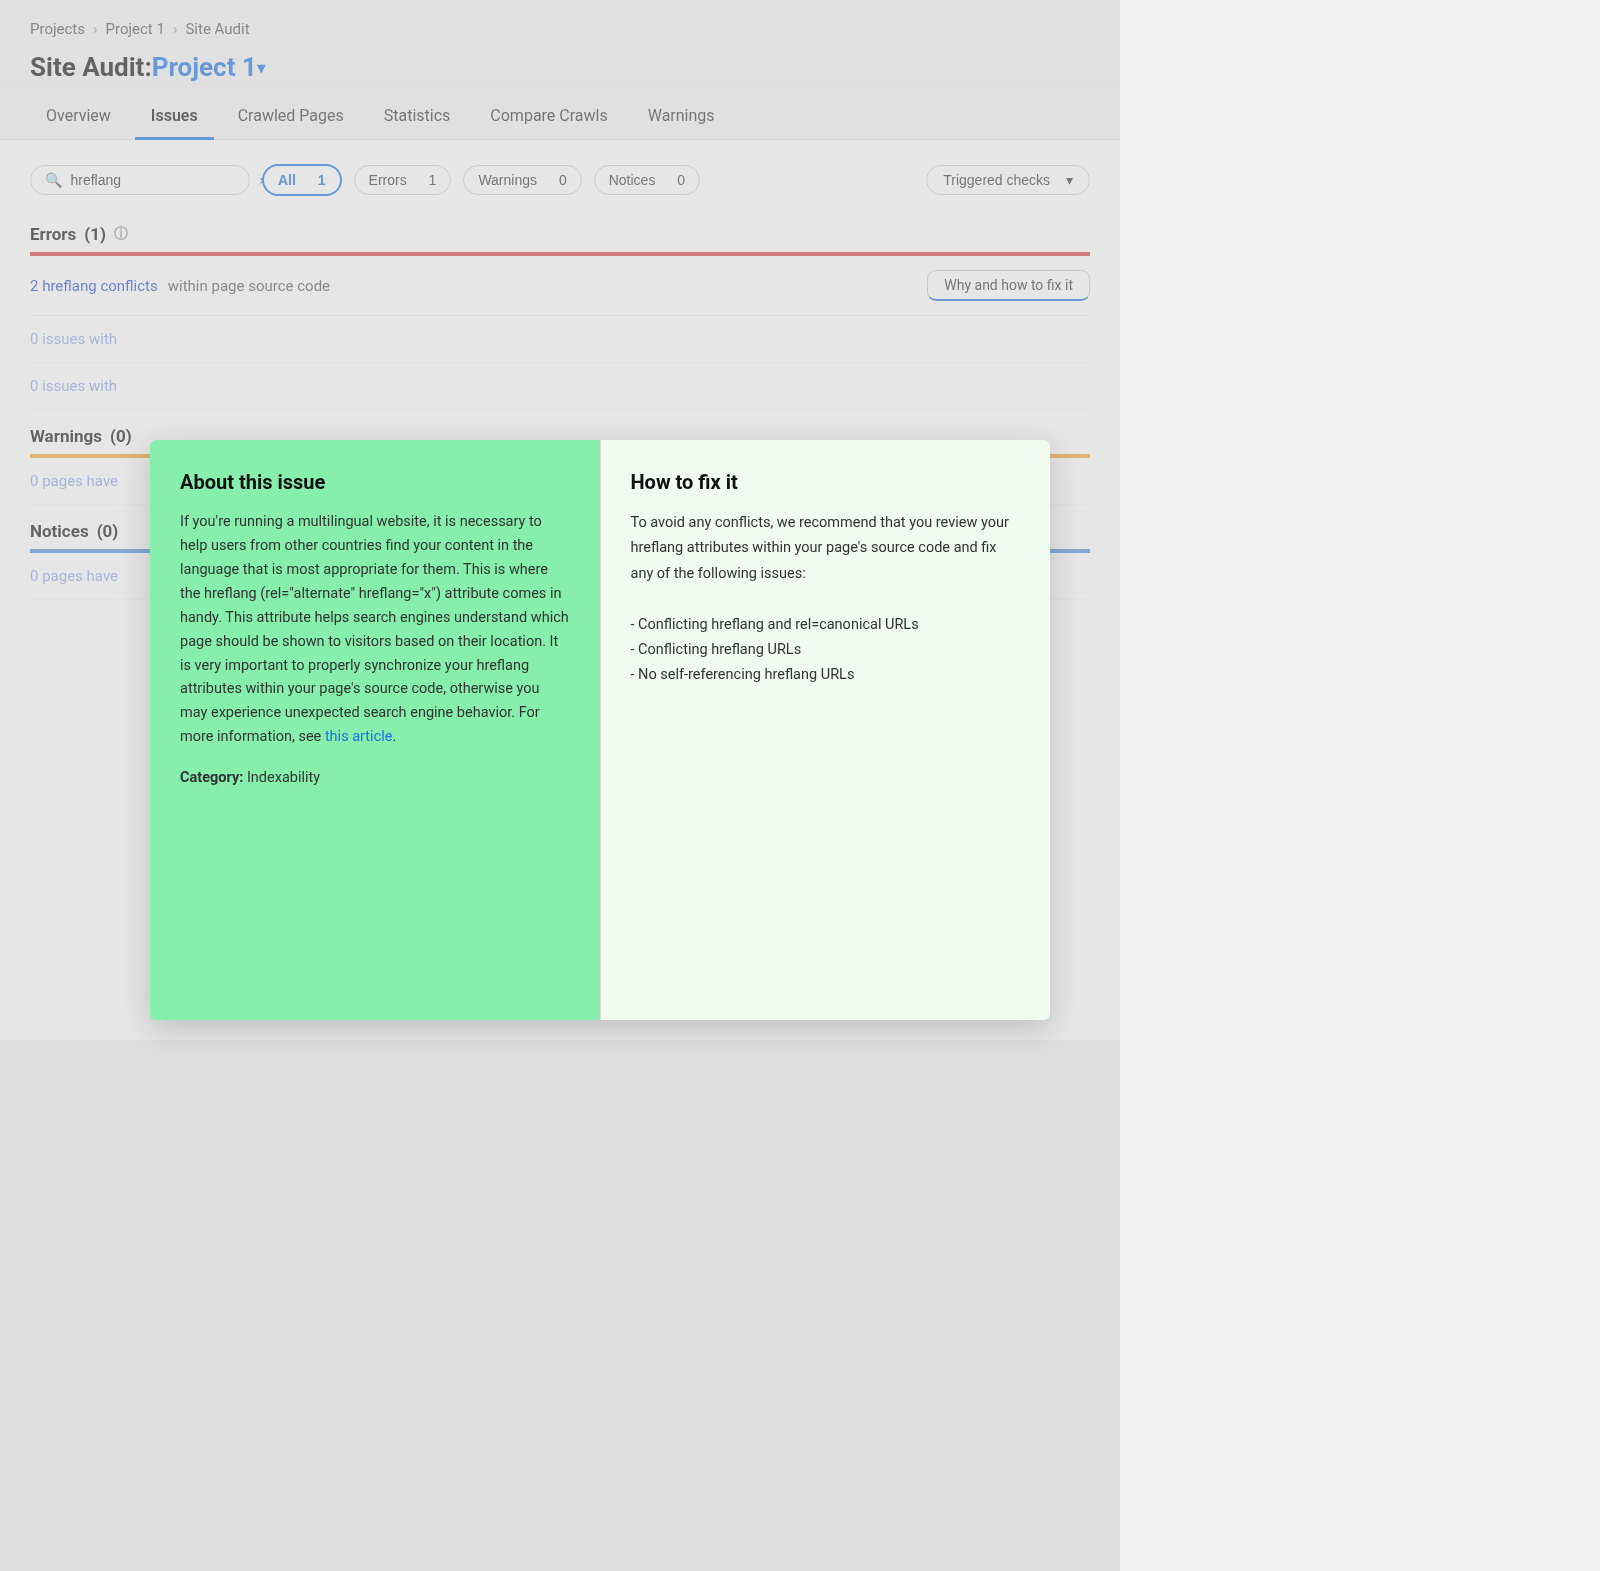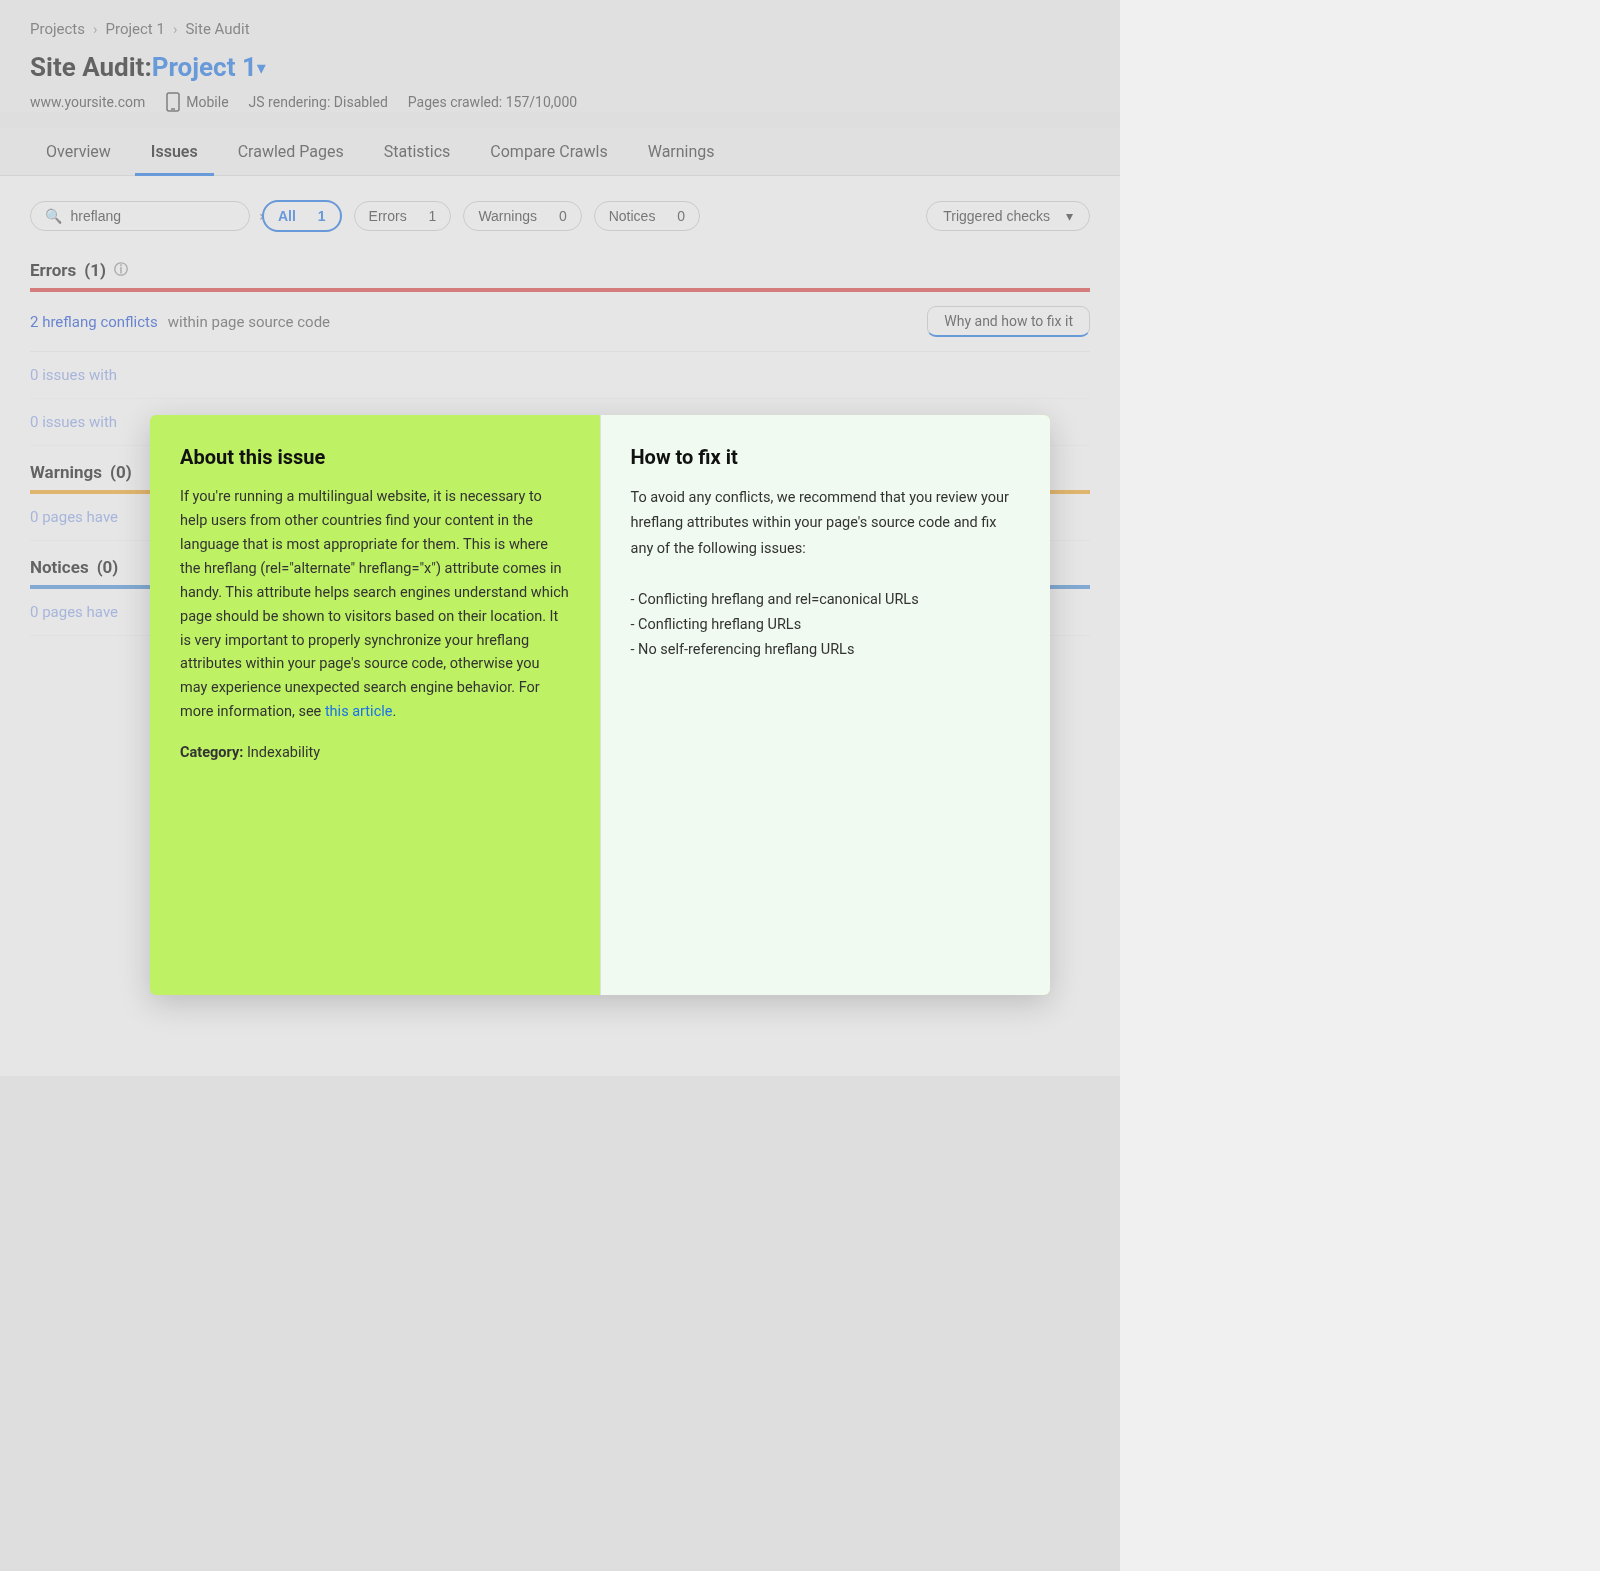--- a/index.html
+++ b/index.html
@@ -246,24 +246,24 @@
       top: 0;
       left: 0;
       width: 100%;
       height: 100%;
       background: rgba(200,200,200,0.45);
       z-index: 10;
     }
 
     .tooltip-popup {
       position: absolute;
-      top: 415px;
+      top: 440px;
       left: 150px;
       width: 900px;
-      background: #bef264;
+      background: #86efac;
       border-radius: 6px;
       box-shadow: 0 8px 32px rgba(0,0,0,0.18);
       z-index: 20;
       display: flex;
       overflow: hidden;
       min-height: 580px;
     }
 
     .tooltip-left {
       flex: 1;
@@ -336,32 +336,20 @@
     <span class="separator">›</span>
     <span>Site Audit</span>
   </div>
 
   <div class="page-title">
     <span class="page-title-static">Site Audit:</span>
     <span class="page-title-project">Project 1</span>
     <span class="dropdown-arrow">▾</span>
   </div>
 
-  <div class="site-info">
-    <span>www.yoursite.com</span>
-    <span class="mobile-icon">
-      <svg class="mobile-svg" viewBox="0 0 14 20" fill="none" stroke="#444" stroke-width="1.5">
-        <rect x="1" y="1" width="12" height="18" rx="2" ry="2"></rect>
-        <line x1="5" y1="17" x2="9" y2="17"></line>
-      </svg>
-      <span>Mobile</span>
-    </span>
-    <span>JS rendering: Disabled</span>
-    <span>Pages crawled: 157/10,000</span>
-  </div>
 </div>
 
 <div class="nav-tabs">
   <a class="nav-tab">Overview</a>
   <a class="nav-tab active">Issues</a>
   <a class="nav-tab">Crawled Pages</a>
   <a class="nav-tab">Statistics</a>
   <a class="nav-tab">Compare Crawls</a>
   <a class="nav-tab">Warnings</a>
 </div>

